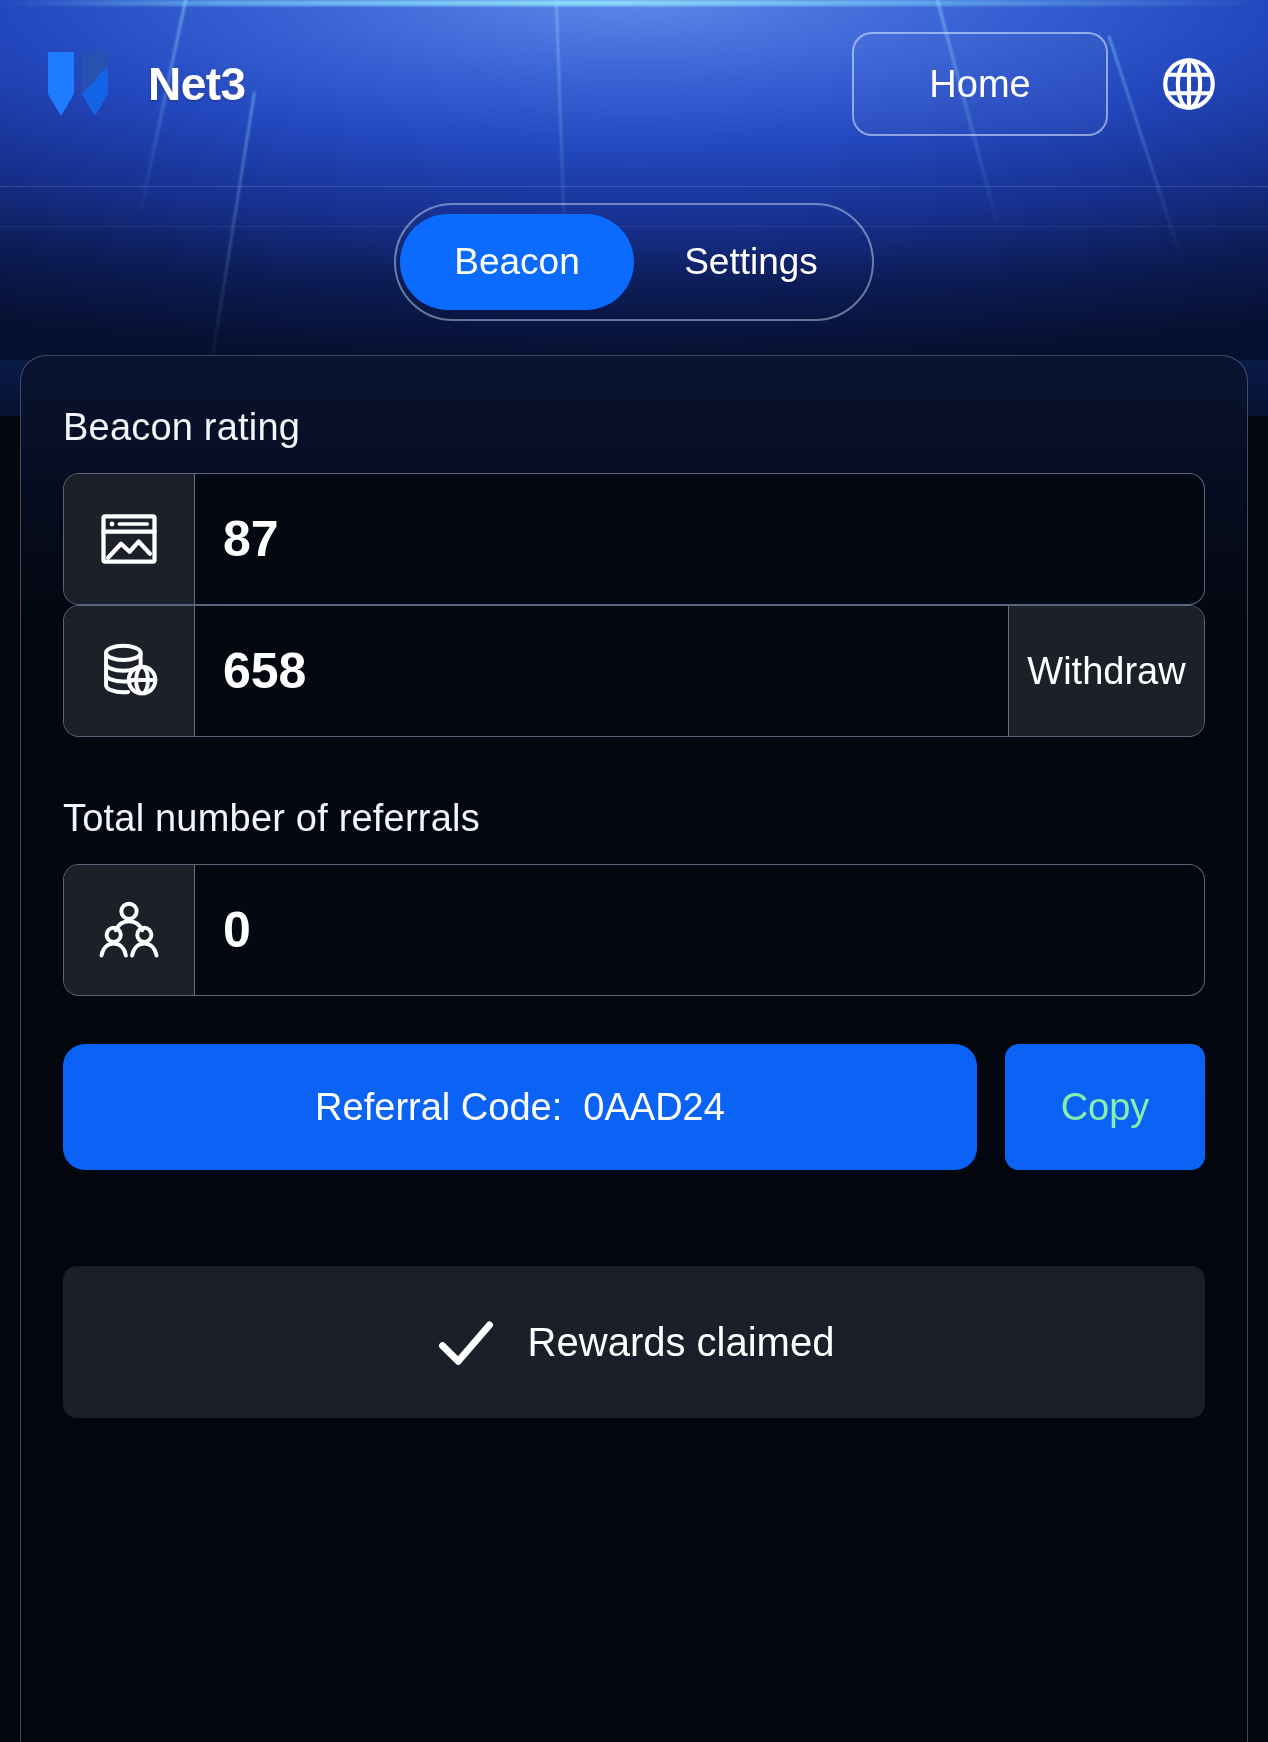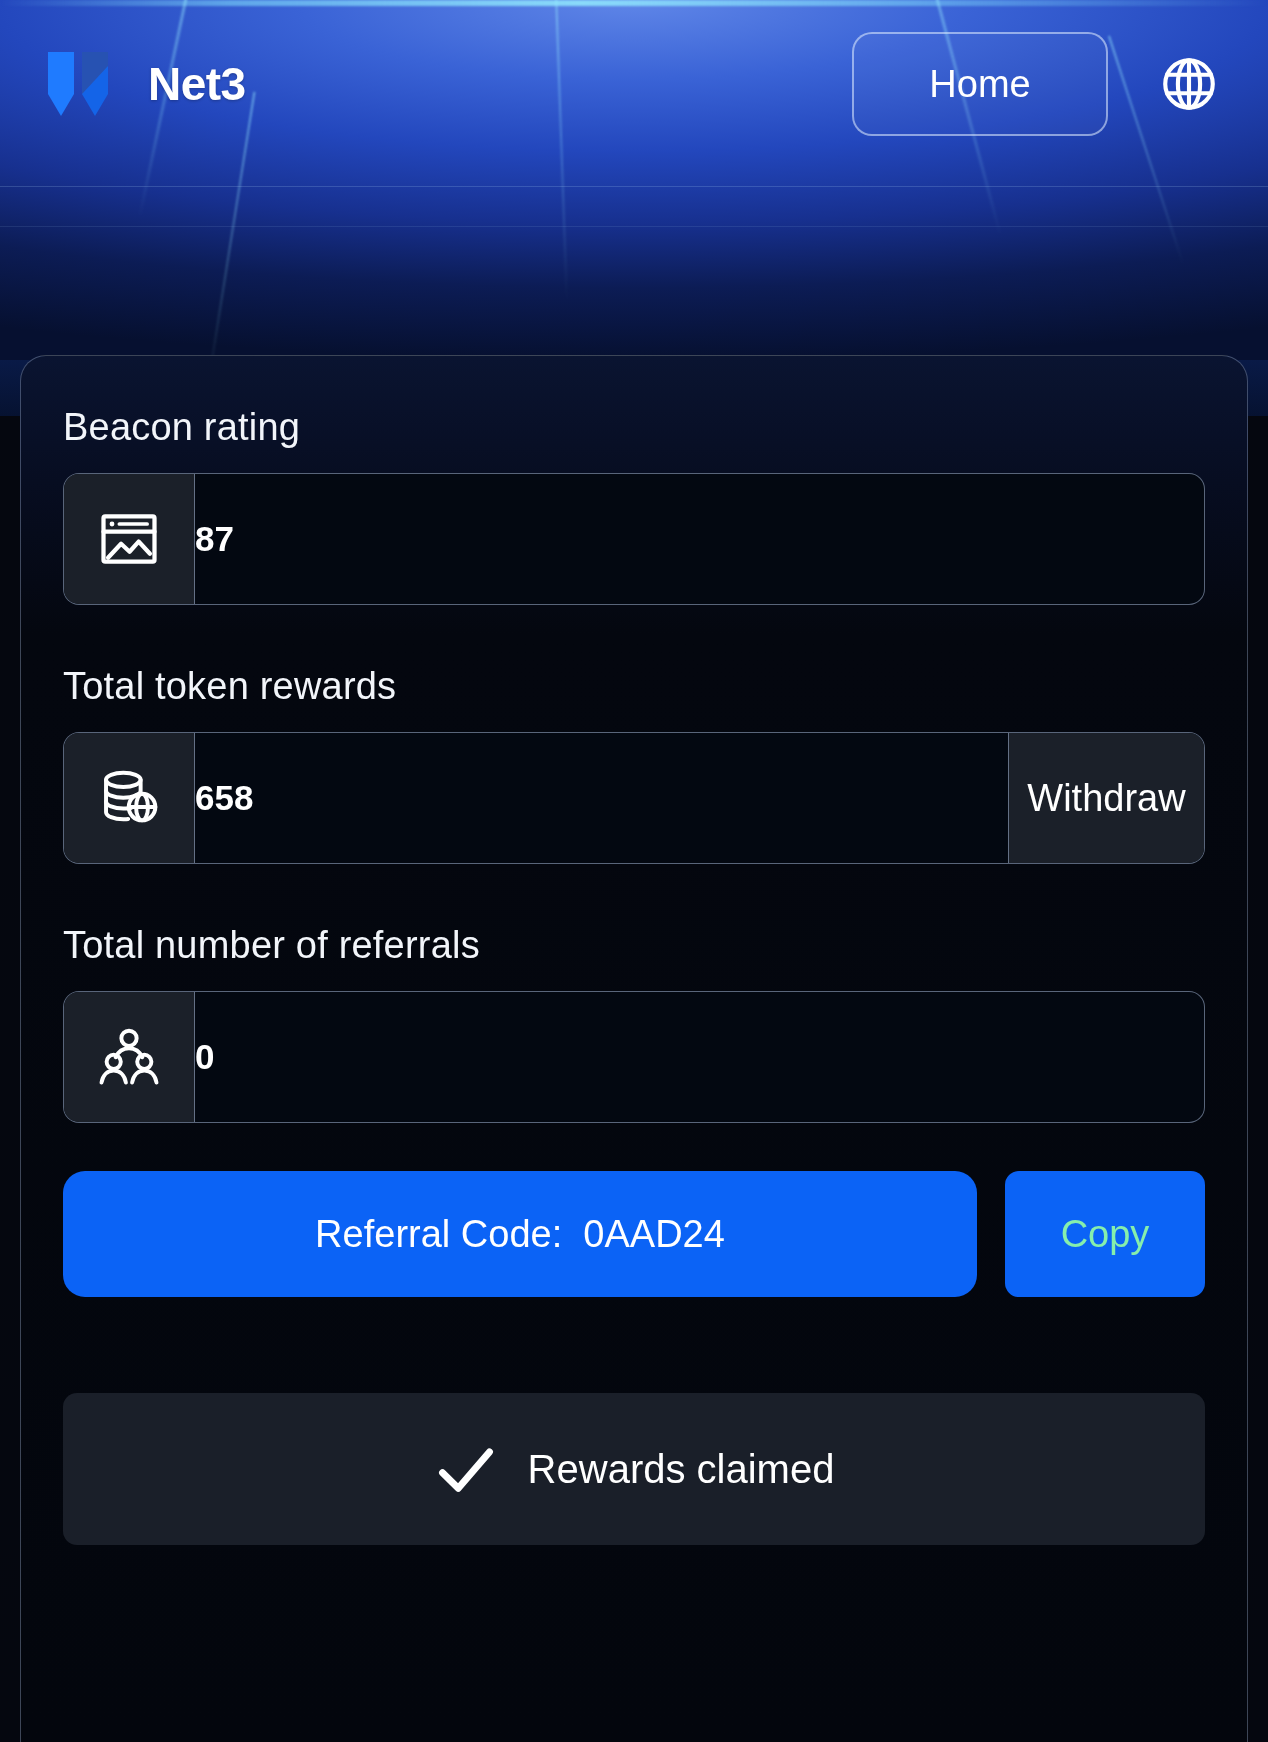--- a/index.html
+++ b/index.html
@@ -147,21 +147,22 @@
     width: 131px;
     background: #1b2029;
     display: flex; align-items: center; justify-content: center;
     border-right: 1px solid rgba(160,178,210,0.55);
     flex: none;
   }
   .field-icon svg { width: 68px; height: 68px; display: block; }
   .field-value {
     flex: 1;
     display: flex; align-items: center;
-    font-size: 35px;
+    padding-left: 28px;
+    font-size: 50px;
     font-weight: bold;
     color: #ffffff;
   }
   .field-action {
     width: 196px;
     flex: none;
     background: #1b2029;
     border-left: 1px solid rgba(160,178,210,0.55);
     display: flex; align-items: center; justify-content: center;
     color: #ffffff;
@@ -240,38 +241,41 @@
       <svg viewBox="0 0 24 24" fill="none" stroke="#ffffff" stroke-width="1.6">
         <circle cx="12" cy="12" r="9.2"></circle>
         <ellipse cx="12" cy="12" rx="4.3" ry="9.2"></ellipse>
         <line x1="2.9" y1="8.4" x2="21.1" y2="8.4"></line>
         <line x1="2.9" y1="15.6" x2="21.1" y2="15.6"></line>
         <line x1="12" y1="2.8" x2="12" y2="21.2"></line>
       </svg>
     </div>
   </div>
 
+  <div class="tabs">
+    <div class="tab active">Beacon</div>
+    <div class="tab">Settings</div>
+  </div>
 
   <div class="card">
 
     <div class="field-label">Beacon rating</div>
     <div class="field-row">
       <div class="field-icon">
         <svg viewBox="0 0 24 24" fill="none" stroke="#ffffff" stroke-width="1.5" stroke-linecap="round" stroke-linejoin="round">
           <rect x="3" y="4" width="18" height="16" rx="0.6"></rect>
           <line x1="3" y1="9.4" x2="21" y2="9.4"></line>
           <circle cx="6" cy="6.7" r="0.85" fill="#ffffff" stroke="none"></circle>
           <line x1="8.6" y1="6.7" x2="18.4" y2="6.7" stroke-width="1.3"></line>
           <polyline points="4.6,18.6 9.2,13.7 12.2,16.5 15.4,12.9 19.4,17.2"></polyline>
         </svg>
       </div>
       <div class="field-value">87</div>
     </div>
 
-    <div class="field-label spaced">Total token rewards</div>
     <div class="field-row">
       <div class="field-icon">
         <svg viewBox="0 0 24 24" fill="none" stroke="#ffffff" stroke-width="1.4" stroke-linecap="round" stroke-linejoin="round">
           <ellipse cx="10" cy="5.6" rx="6.1" ry="2.5"></ellipse>
           <path d="M3.9 5.6 V9.4 C3.9 10.8 6.6 11.9 10 11.9 C13.4 11.9 16.1 10.8 16.1 9.4 V5.6"></path>
           <path d="M3.9 9.4 V13.2 C3.9 14.6 6.6 15.7 10 15.7 C11 15.7 11.9 15.6 12.7 15.5"></path>
           <path d="M3.9 13.2 V17 C3.9 18.4 6.6 19.5 10 19.5 C10.6 19.5 11.2 19.5 11.7 19.4"></path>
           <circle cx="16.6" cy="15.2" r="4.7"></circle>
           <ellipse cx="16.6" cy="15.2" rx="2.1" ry="4.7"></ellipse>
           <line x1="11.9" y1="15.2" x2="21.3" y2="15.2"></line>

